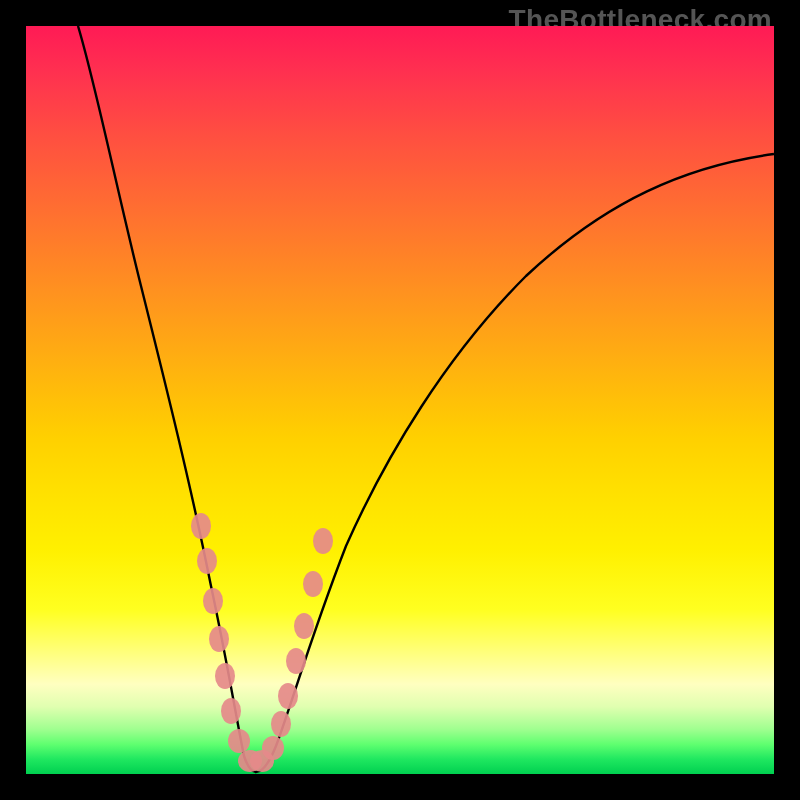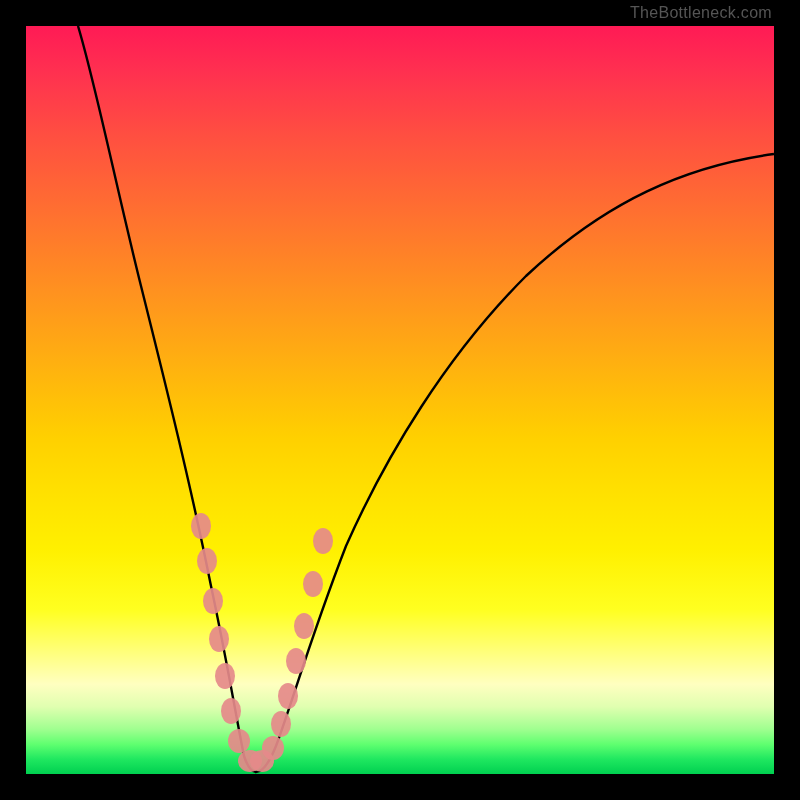--- a/index.html
+++ b/index.html
@@ -51,22 +51,22 @@
       #a0ff90 94%,
       #60ff70 96%,
       #20e860 98%,
       #00d050 100%);
   }
   .watermark {
     position: absolute;
     top: 4px;
     right: 28px;
     color: #555;
-    font-size: 16px;
-    font-weight: normal;
+    font-size: 28px;
+    font-weight: bold;
     font-family: Arial, sans-serif;
     letter-spacing: 0.3px;
   }
   svg.curve {
     position: absolute;
     top: 0;
     left: 0;
     width: 100%;
     height: 100%;
   }

